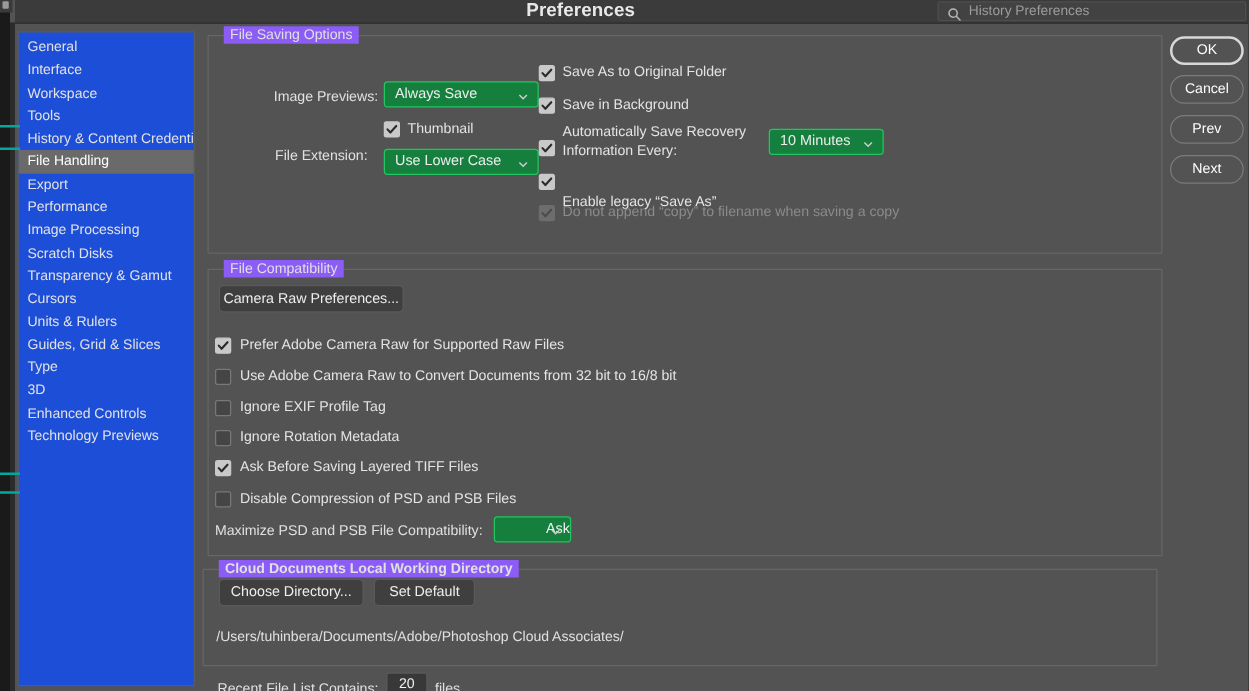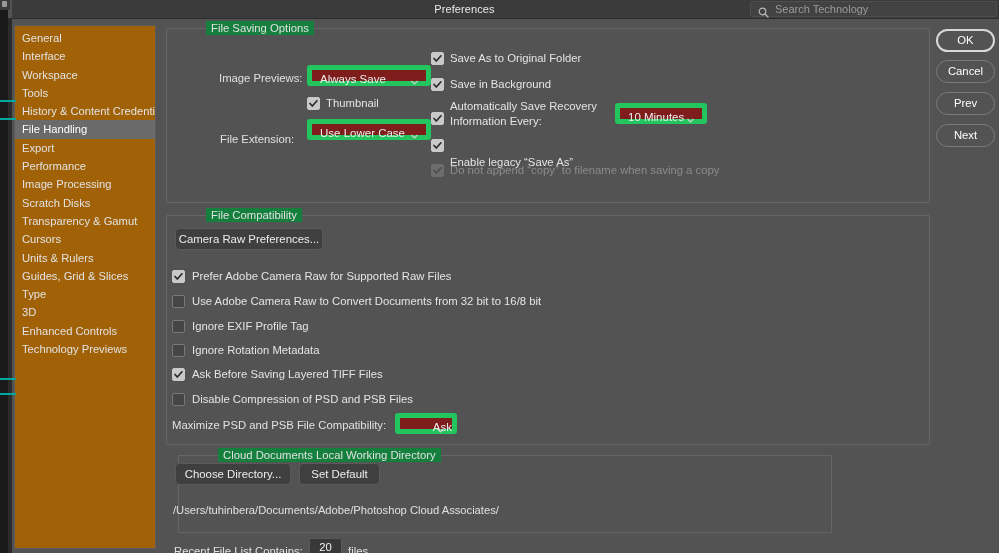--- a/index.html
+++ b/index.html
@@ -71,22 +71,22 @@
     background: #3b3b3b;
     border-bottom: 1px solid #2e2e2e;
     z-index: 4;
   }
   .title-text {
     position: absolute;
     left: 0; top: 0;
     width: 905px;
     text-align: center;
     line-height: 18px;
-    font-size: 11px;
-    font-weight: normal;
+    font-size: 15px;
+    font-weight: bold;
     color: #e8e8e8;
     letter-spacing: 0.1px;
   }
   .search-box {
     position: absolute;
     left: 738px; top: 1px;
     width: 247px;
     height: 16px;
     background: #424242;
     border: 1px solid #4e4e4e;
@@ -105,21 +105,21 @@
     font-size: 11px;
     color: #9b9b9b;
   }
 
   
   .sidebar {
     position: absolute;
     left: 14px; top: 25px;
     width: 142px;
     height: 524px;
-    background: #a16207;
+    background: #1d4ed8;
     border: 1px solid #5c5c5c;
     box-sizing: border-box;
     z-index: 3;
   }
   .side-item {
     position: relative;
     height: 18.3px;
     line-height: 18.3px;
     padding-left: 7px;
     font-size: 11.2px;
@@ -147,44 +147,43 @@
     position: absolute;
     border: 1px solid #666666;
     border-radius: 1px;
     box-sizing: border-box;
   }
   .group-title {
     position: absolute;
     top: -8px;
     left: 12px;
     padding: 0 5px;
-    background: #15803d;
+    background: #8b5cf6;
     font-size: 11.3px;
     color: #e0e0e0;
     line-height: 14px;
-    margin-left: 27px;
   }
 
   #grp-saving   { left: 4px;  top: 8px;   width: 764px; height: 175px; }
   #grp-compat   { left: 4px;  top: 195px; width: 764px; height: 230px; }
-  #grp-cloud    { left: 16px;  top: 435px; width: 654px; height: 78px; }
+  #grp-cloud    { left: 0;  top: 435px; width: 764px; height: 78px; font-weight: bold; }
 
   .row-label {
     position: absolute;
     font-size: 11.3px;
     color: #e0e0e0;
     white-space: nowrap;
   }
 
   
   .select {
     position: absolute;
     height: 21px;
-    background: #7f1d1d;
-    border: 5px solid #22c55e;
+    background: #15803d;
+    border: 1px solid #22c55e;
     border-radius: 3px;
     box-sizing: border-box;
     color: #ededed;
     font-size: 11.5px;
     line-height: 19px;
     padding-left: 8px;
     white-space: nowrap;
   }
   .select .chev {
     position: absolute;
@@ -298,21 +297,21 @@
 
   <div class="titlebar">
     <div class="title-text">Preferences</div>
     <div class="search-box">
       <span class="search-icon">
         <svg width="11" height="11" viewBox="0 0 11 11">
           <circle cx="4.5" cy="4.5" r="3.3" fill="none" stroke="#b9b9b9" stroke-width="1.2"></circle>
           <line x1="7" y1="7" x2="10" y2="10" stroke="#b9b9b9" stroke-width="1.2" stroke-linecap="round"></line>
         </svg>
       </span>
-      <span class="search-placeholder">Search Technology</span>
+      <span class="search-placeholder">History Preferences</span>
     </div>
   </div>
 
   <div class="sidebar">
     <div class="side-list" id="side-list">
         <div class="side-item"><span>General</span></div>
         <div class="side-item"><span>Interface</span></div>
         <div class="side-item"><span>Workspace</span></div>
         <div class="side-item"><span>Tools</span></div>
         <div class="side-item"><span>History &amp; Content Credentials</span></div>
@@ -349,21 +348,21 @@
     </div>
 
     <div class="cb on" style="left:145px; top:77px;">
       <svg width="11" height="11" viewBox="0 0 11 11">
           <polyline points="2,5.5 4.3,8 9,2.8" fill="none" stroke="#2b2b2b" stroke-width="1.7" stroke-linecap="round" stroke-linejoin="round"></polyline>
         </svg>
     </div>
     <div class="cb-label" style="left:164px; top:77px;">Thumbnail</div>
 
     <div class="row-label" style="left:58px; top:88px;"></div>
-    <div class="row-label" style="left:58px; top:113px;text-align:center;">File Extension:</div>
+    <div class="row-label" style="left:58px; top:99px;text-align:center;">File Extension:</div>
     <div class="select" style="left:145px; top:99px; width:124px;">
       <span>Use Lower Case</span>
       <span class="chev">
         <svg width="9" height="9" viewBox="0 0 9 9">
             <polyline points="1.5,3 4.5,6 7.5,3" fill="none" stroke="#cfcfcf" stroke-width="1.2"></polyline>
           </svg>
       </span>
     </div>
 
     <div class="cb on" style="left:269px; top:32px;">

